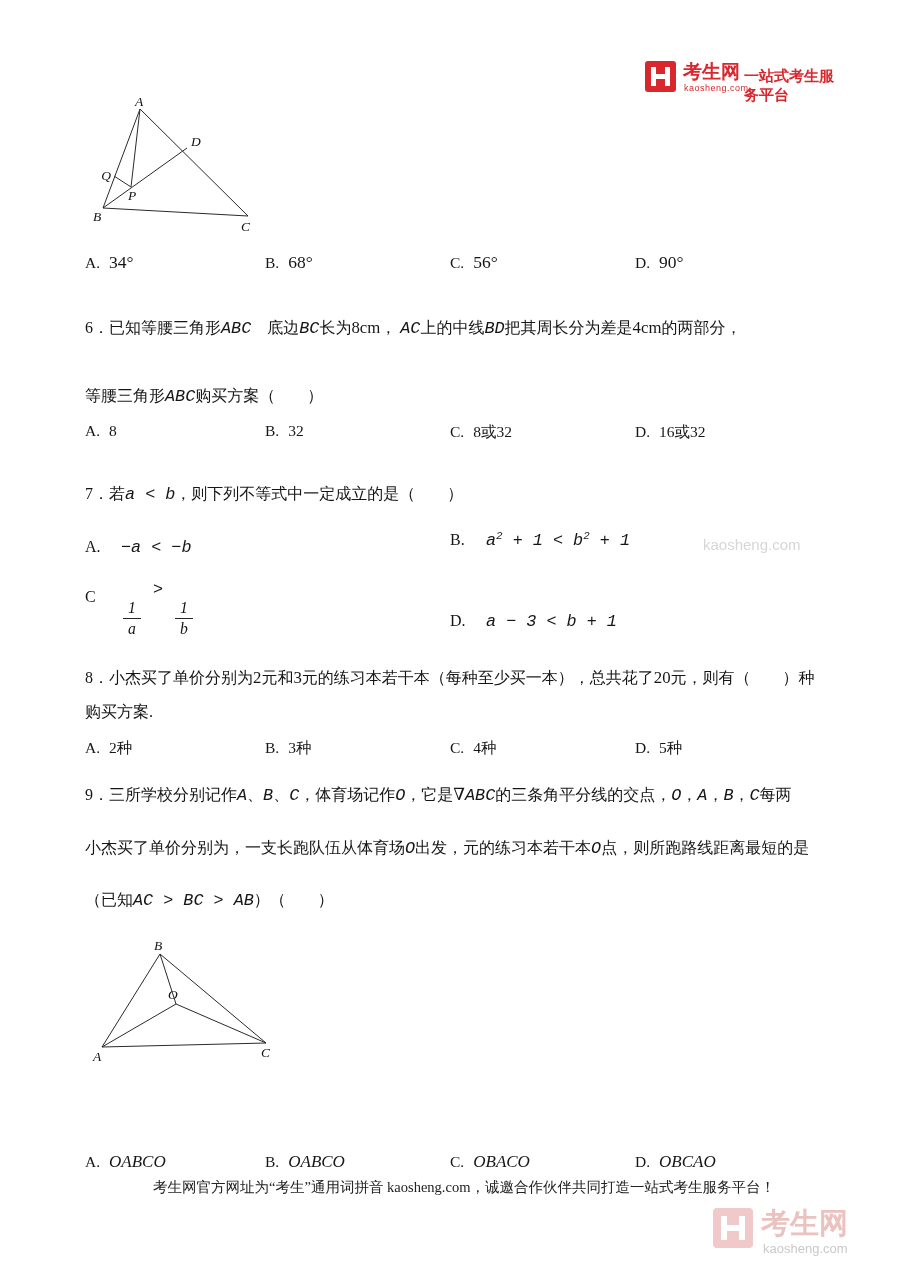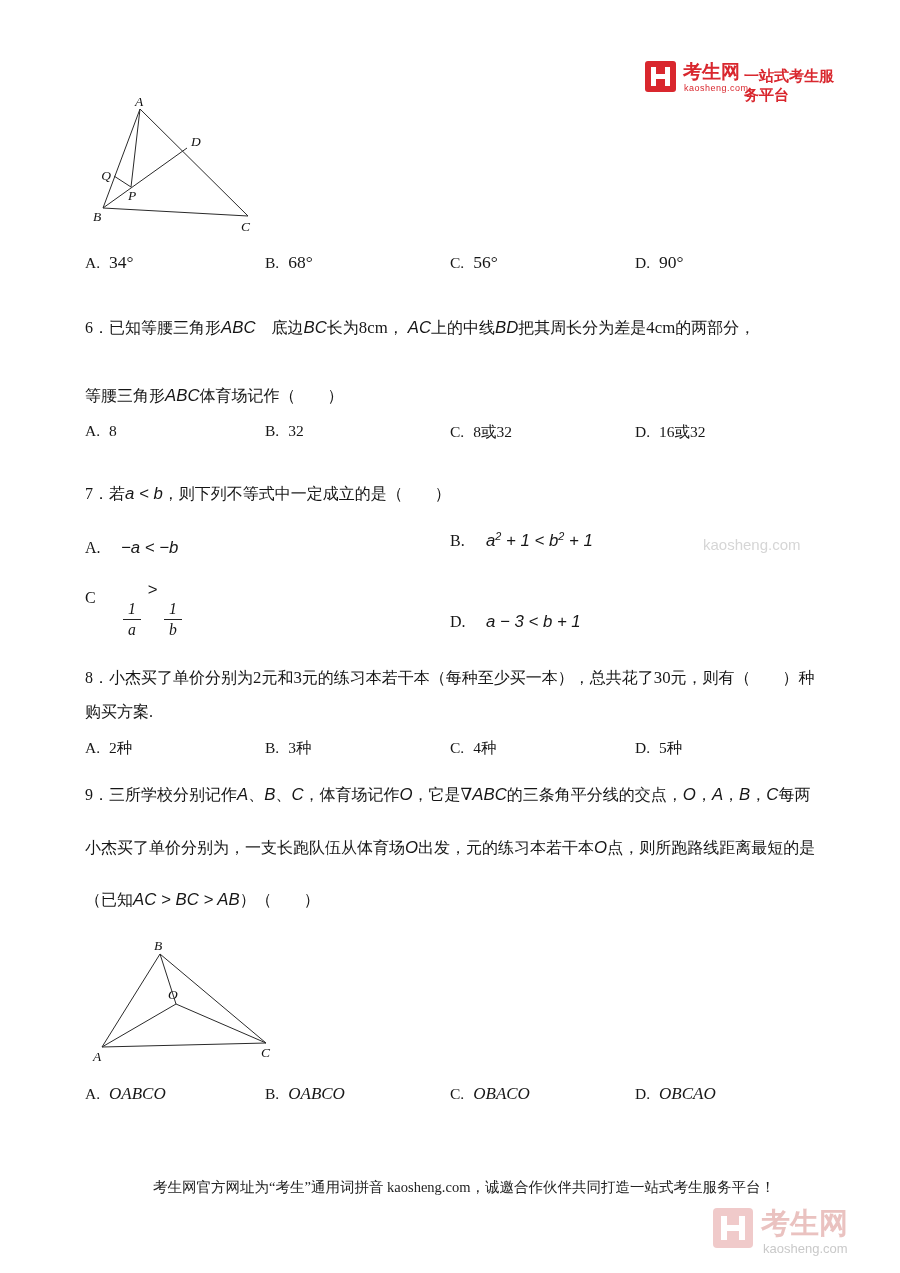--- a/index.html
+++ b/index.html
@@ -2,21 +2,21 @@
 <html><head>
 <meta charset="utf-8">
 <style>
   html,body{margin:0;padding:0;}
   body{
     width:900px;height:1273px;position:relative;overflow:hidden;
     background:#ffffff;color:#161616;
     font-family:"Liberation Serif","DejaVu Serif",serif;
   }
   .tline{position:absolute;left:85px;width:748px;font-size:16px;white-space:nowrap;}
-  .mi{font-family:Liberation Sans, sans-serif;font-style:italic;font-size:1.05em;text-align:right;}
+  .mi{font-family:Liberation Mono, monospace;font-style:italic;font-size:1.05em;text-align:right;}
   .mn{font-family:"Liberation Serif","DejaVu Serif",serif;font-size:1.05em;}
   sup.mi{font-size:0.68em;vertical-align:super;line-height:0;}
   .frac{display:inline-flex;flex-direction:column;align-items:center;
         vertical-align:-0.7em;line-height:1.15;font-size:0.98em;margin:0 2px;}
   .frac .fn{padding:0 5px 1px;border-bottom:1.2px solid #222;font-style:italic;}
   .frac .fd{padding:1px 5px 0;font-style:italic;}
   .frac + .mi{position:relative;top:-0.45em;}
 
   .orow{position:absolute;left:85px;width:745px;height:26px;font-size:15.5px;}
   .orow .opt{position:absolute;top:0;white-space:nowrap;text-align:center;}
@@ -89,21 +89,21 @@
 </svg>
 
 <div class="orow" style="top:252px;">
   <span class="opt pos1"><span class="olabel">A.</span><span class="oval oval-big">34°</span></span>
   <span class="opt pos2"><span class="olabel">B.</span><span class="oval oval-big">68°</span></span>
   <span class="opt pos3"><span class="olabel">C.</span><span class="oval oval-big">56°</span></span>
   <span class="opt pos4"><span class="olabel">D.</span><span class="oval oval-big">90°</span></span>
 </div>
 
 <div class="tline" style="top:318px;"><span class="tx">6．已知等腰三角形</span><span class="mi">ABC</span><span class="tx">　底边</span><span class="mi">BC</span><span class="tx">长为</span><span class="mn">8cm</span><span class="tx">， </span><span class="mi">AC</span><span class="tx">上的中线</span><span class="mi">BD</span><span class="tx">把其周长分为差是</span><span class="mn">4cm</span><span class="tx">的两部分，</span></div>
-<div class="tline" style="top:386px;"><span class="tx">等腰三角形</span><span class="mi">ABC</span><span class="tx">体育场记作（　　）</span></div>
+<div class="tline" style="top:386px;"><span class="tx">等腰三角形</span><span class="mi">ABC</span><span class="tx">购买方案（　　）</span></div>
 <div class="orow" style="top:422px;">
   <span class="opt pos1"><span class="olabel">A.</span><span class="oval">8</span></span>
   <span class="opt pos2"><span class="olabel">B.</span><span class="oval">32</span></span>
   <span class="opt pos3"><span class="olabel">C.</span><span class="oval">8或32</span></span>
   <span class="opt pos4"><span class="olabel">D.</span><span class="oval">16或32</span></span>
 </div>
 
 <div class="tline" style="top:484px;"><span class="tx">7．若</span><span class="mi">a &lt; b</span><span class="tx">，则下列不等式中一定成立的是（　　）</span></div>
 <div class="q7opt" style="left:85px;top:538px;">
   <span class="olabel">A.</span><span class="math"><span class="mi">−a &lt; −b</span></span>
@@ -119,21 +119,21 @@
         <span class="fn">1</span>
         <span class="fd">b</span>
       </span></span>
 </div>
 <div class="q7opt" style="left:450px;top:612px;">
   <span class="olabel">D.</span><span class="math"><span class="mi">a − 3 &lt; b + 1</span></span>
 </div>
 
 <div class="wm-mid">kaosheng.com</div>
 
-<div class="tline" style="top:668px;"><span class="tx">8．小杰买了单价分别为</span><span class="mn">2</span><span class="tx">元和</span><span class="mn">3</span><span class="tx">元的练习本若干本（每种至少买一本），总共花了</span><span class="mn">30</span><span class="tx">元，则有（　　）种</span></div>
+<div class="tline" style="top:668px;"><span class="tx">8．小杰买了单价分别为</span><span class="mn">2</span><span class="tx">元和</span><span class="mn">3</span><span class="tx">元的练习本若干本（每种至少买一本），总共花了</span><span class="mn">20</span><span class="tx">元，则有（　　）种</span></div>
 <div class="tline" style="top:702px;"><span class="tx">购买方案.</span></div>
 <div class="orow" style="top:738px;">
   <span class="opt pos1"><span class="olabel">A.</span><span class="oval">2种</span></span>
   <span class="opt pos2"><span class="olabel">B.</span><span class="oval">3种</span></span>
   <span class="opt pos3"><span class="olabel">C.</span><span class="oval">4种</span></span>
   <span class="opt pos4"><span class="olabel">D.</span><span class="oval">5种</span></span>
 </div>
 
 <div class="tline" style="top:784px;"><span class="tx">9．三所学校分别记作</span><span class="mi">A</span><span class="tx">、</span><span class="mi">B</span><span class="tx">、</span><span class="mi">C</span><span class="tx">，体育场记作</span><span class="mi">O</span><span class="tx">，它是</span><span class="mn">∇</span><span class="mi">ABC</span><span class="tx">的三条角平分线的交点，</span><span class="mi">O</span><span class="tx">，</span><span class="mi">A</span><span class="tx">，</span><span class="mi">B</span><span class="tx">，</span><span class="mi">C</span><span class="tx">每两</span></div>
 <div class="tline" style="top:838px;"><span class="tx">小杰买了单价分别为，一支长跑队伍从体育场</span><span class="mi">O</span><span class="tx">出发，元的练习本若干本</span><span class="mi">O</span><span class="tx">点，则所跑路线距离最短的是</span></div>
@@ -143,21 +143,21 @@
   <path d="M72,16 L14,109 L178,105 Z"></path>
   <path d="M88,66 L72,16"></path>
   <path d="M88,66 L14,109"></path>
   <path d="M88,66 L178,105"></path>
   <text x="66" y="12">B</text>
   <text x="80" y="61">O</text>
   <text x="5" y="123">A</text>
   <text x="173" y="119">C</text>
 </svg>
 
-<div class="orow" style="top:1084px;font-family:Liberation Serif, serif;">
+<div class="orow" style="top:1152px;font-family:Liberation Serif, serif;">
   <span class="opt pos1"><span class="olabel">A.</span><span class="oval oval-it">OABCO</span></span>
   <span class="opt pos2"><span class="olabel">B.</span><span class="oval oval-it">OABCO</span></span>
   <span class="opt pos3"><span class="olabel">C.</span><span class="oval oval-it">OBACO</span></span>
   <span class="opt pos4"><span class="olabel">D.</span><span class="oval oval-it">OBCAO</span></span>
 </div>
 
 <div class="footer">考生网官方网址为“考生”通用词拼音 kaosheng.com，诚邀合作伙伴共同打造一站式考生服务平台！</div>
 
 <div class="wm-br">
   <span class="wm-icon">

